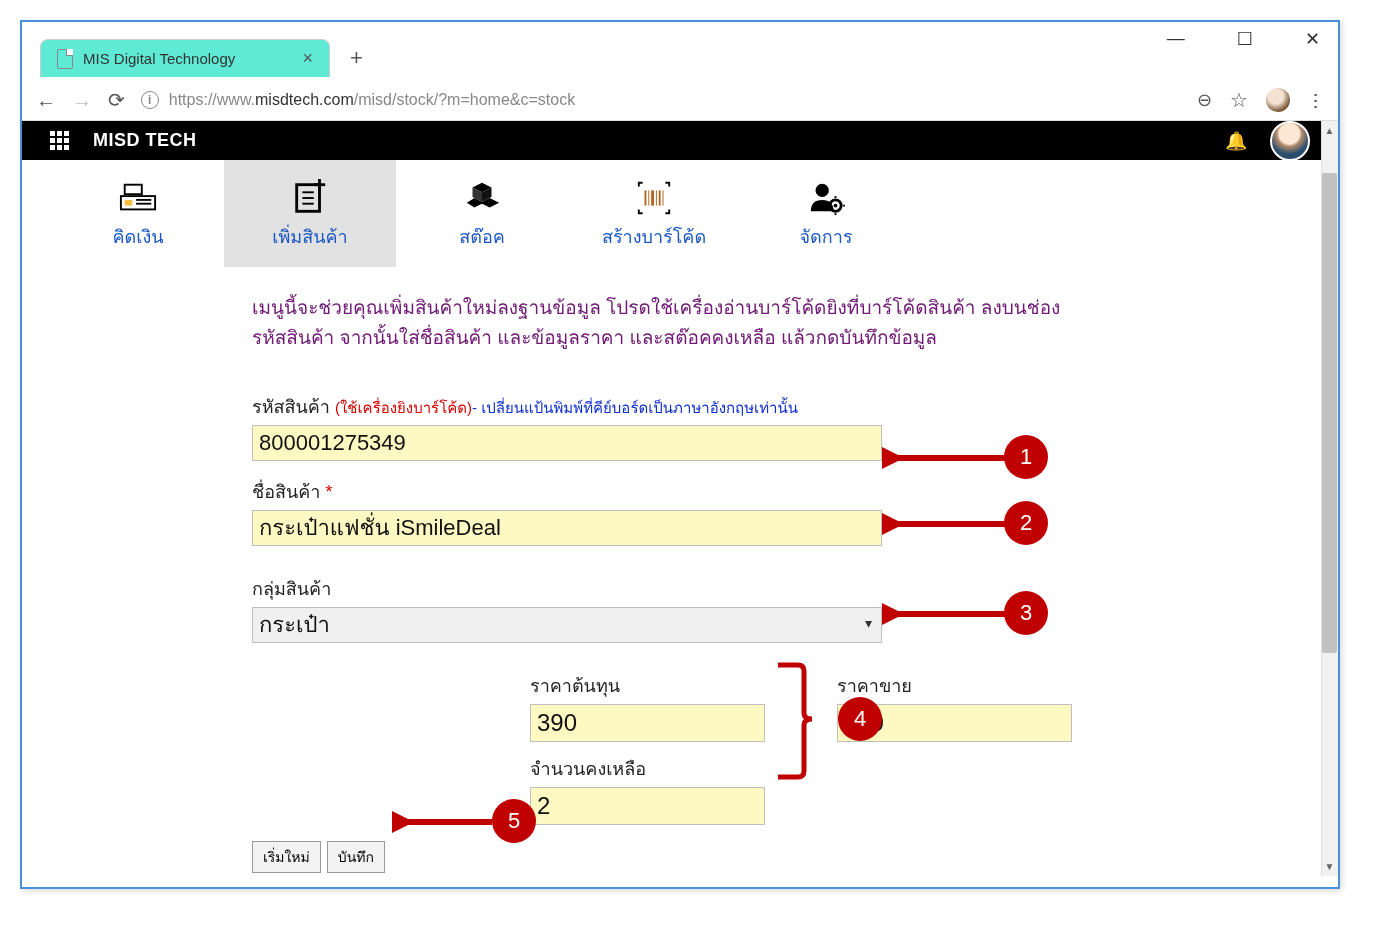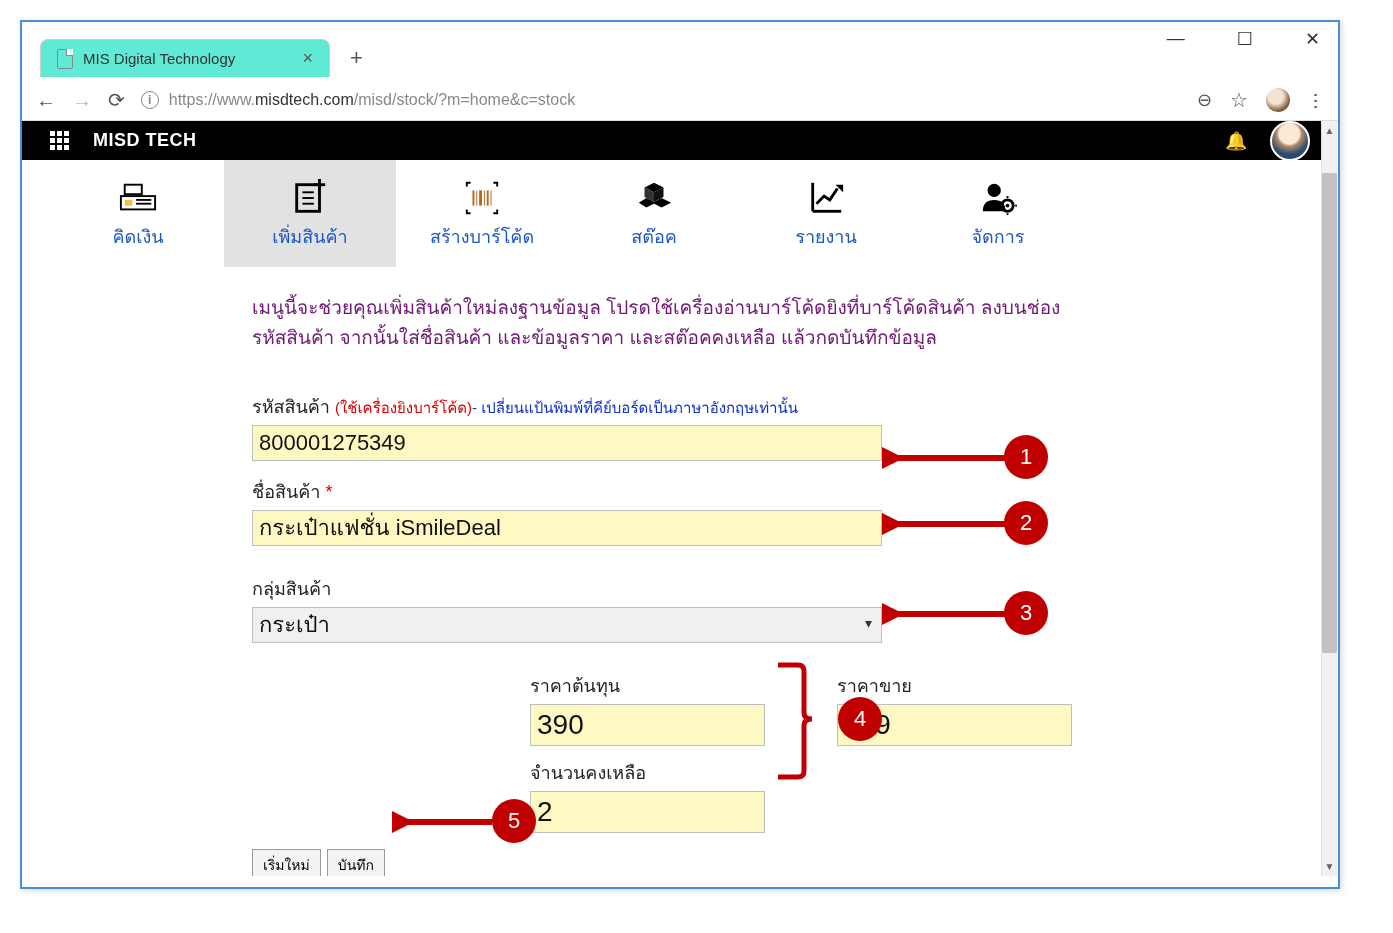--- a/index.html
+++ b/index.html
@@ -203,21 +203,21 @@
   }
   .select-wrap { position: relative; width: 630px; }
   .select-wrap::after {
     content: "▾"; position: absolute; right: 10px; top: 8px; font-size: 14px; color: #333;
     pointer-events: none;
   }
   .two-col {
     display: flex; gap: 72px; justify-content: flex-end;
   }
   .two-col .col { width: 235px; }
-  .two-col .text-input { width: 235px; font-size: 28px; }
+  .two-col .text-input { width: 235px; font-size: 24px; }
   .btn-row { margin-top: 4px; display: flex; gap: 6px; }
   .btn {
     font-size: 14px; padding: 4px 10px;
     background: #f3f3f3; border: 1px solid #999;
     cursor: pointer; font-family: inherit;
   }
   .callout {
     position: absolute;
     width: 44px; height: 44px; border-radius: 50%;
     background: #c00000; color: #fff;
@@ -311,53 +311,42 @@
                 <line x1="12" y1="26" x2="24" y2="26" stroke="#000" stroke-width="2"></line>
                 <line x1="30" y1="0" x2="30" y2="12" stroke="#000" stroke-width="3"></line>
                 <line x1="24" y1="6" x2="36" y2="6" stroke="#000" stroke-width="3"></line>
               </svg>
           </div>
           <div class="tab-label">เพิ่มสินค้า</div>
         </div>
         <div class="menu-tab">
           <div class="icon-box">
             <svg viewBox="0 0 40 40">
+                <polygon points="20,4 30,9 20,14 10,9" fill="#000"></polygon>
+                <polygon points="10,9 20,14 20,24 10,19" fill="#333"></polygon>
+                <polygon points="30,9 20,14 20,24 30,19" fill="#111"></polygon>
+                <polygon points="8,18 18,23 8,28 0,23" fill="#000" transform="translate(4,2)"></polygon>
+                <polygon points="28,18 38,23 28,28 18,23" fill="#000" transform="translate(0,2)"></polygon>
+              </svg>
+          </div>
+          <div class="tab-label">สต๊อค</div>
+        </div>
+        <div class="menu-tab">
+          <div class="icon-box">
+            <svg viewBox="0 0 40 40">
                 <path d="M 4 8 L 4 4 L 8 4 M 32 4 L 36 4 L 36 8 M 36 32 L 36 36 L 32 36 M 8 36 L 4 36 L 4 32" fill="none" stroke="#000" stroke-width="2"></path>
                 <rect x="10" y="12" width="2" height="16" fill="#b5651d"></rect>
                 <rect x="14" y="12" width="1" height="16" fill="#b5651d"></rect>
                 <rect x="17" y="12" width="3" height="16" fill="#b5651d"></rect>
                 <rect x="22" y="12" width="1" height="16" fill="#b5651d"></rect>
                 <rect x="25" y="12" width="2" height="16" fill="#b5651d"></rect>
                 <rect x="29" y="12" width="1" height="16" fill="#b5651d"></rect>
               </svg>
           </div>
           <div class="tab-label">สร้างบาร์โค้ด</div>
-        </div>
-        <div class="menu-tab">
-          <div class="icon-box">
-            <svg viewBox="0 0 40 40">
-                <polygon points="20,4 30,9 20,14 10,9" fill="#000"></polygon>
-                <polygon points="10,9 20,14 20,24 10,19" fill="#333"></polygon>
-                <polygon points="30,9 20,14 20,24 30,19" fill="#111"></polygon>
-                <polygon points="8,18 18,23 8,28 0,23" fill="#000" transform="translate(4,2)"></polygon>
-                <polygon points="28,18 38,23 28,28 18,23" fill="#000" transform="translate(0,2)"></polygon>
-              </svg>
-          </div>
-          <div class="tab-label">สต๊อค</div>
-        </div>
-        <div class="menu-tab">
-          <div class="icon-box">
-            <svg viewBox="0 0 40 40">
-                <line x1="6" y1="4" x2="6" y2="34" stroke="#000" stroke-width="3"></line>
-                <line x1="6" y1="34" x2="36" y2="34" stroke="#000" stroke-width="3"></line>
-                <polyline points="10,26 18,18 24,22 32,10" fill="none" stroke="#000" stroke-width="3"></polyline>
-                <polygon points="30,6 38,6 38,14" fill="#000"></polygon>
-              </svg>
-          </div>
-          <div class="tab-label">รายงาน</div>
         </div>
         <div class="menu-tab">
           <div class="icon-box">
             <svg viewBox="0 0 40 40">
                 <circle cx="16" cy="12" r="7" fill="#000"></circle>
                 <path d="M 4 34 Q 4 22 16 22 Q 28 22 28 34 Z" fill="#000"></path>
                 <circle cx="30" cy="28" r="6" fill="none" stroke="#000" stroke-width="3"></circle>
                 <circle cx="30" cy="28" r="2" fill="#000"></circle>
                 <line x1="30" y1="20" x2="30" y2="18" stroke="#000" stroke-width="2"></line>
                 <line x1="30" y1="36" x2="30" y2="38" stroke="#000" stroke-width="2"></line>

